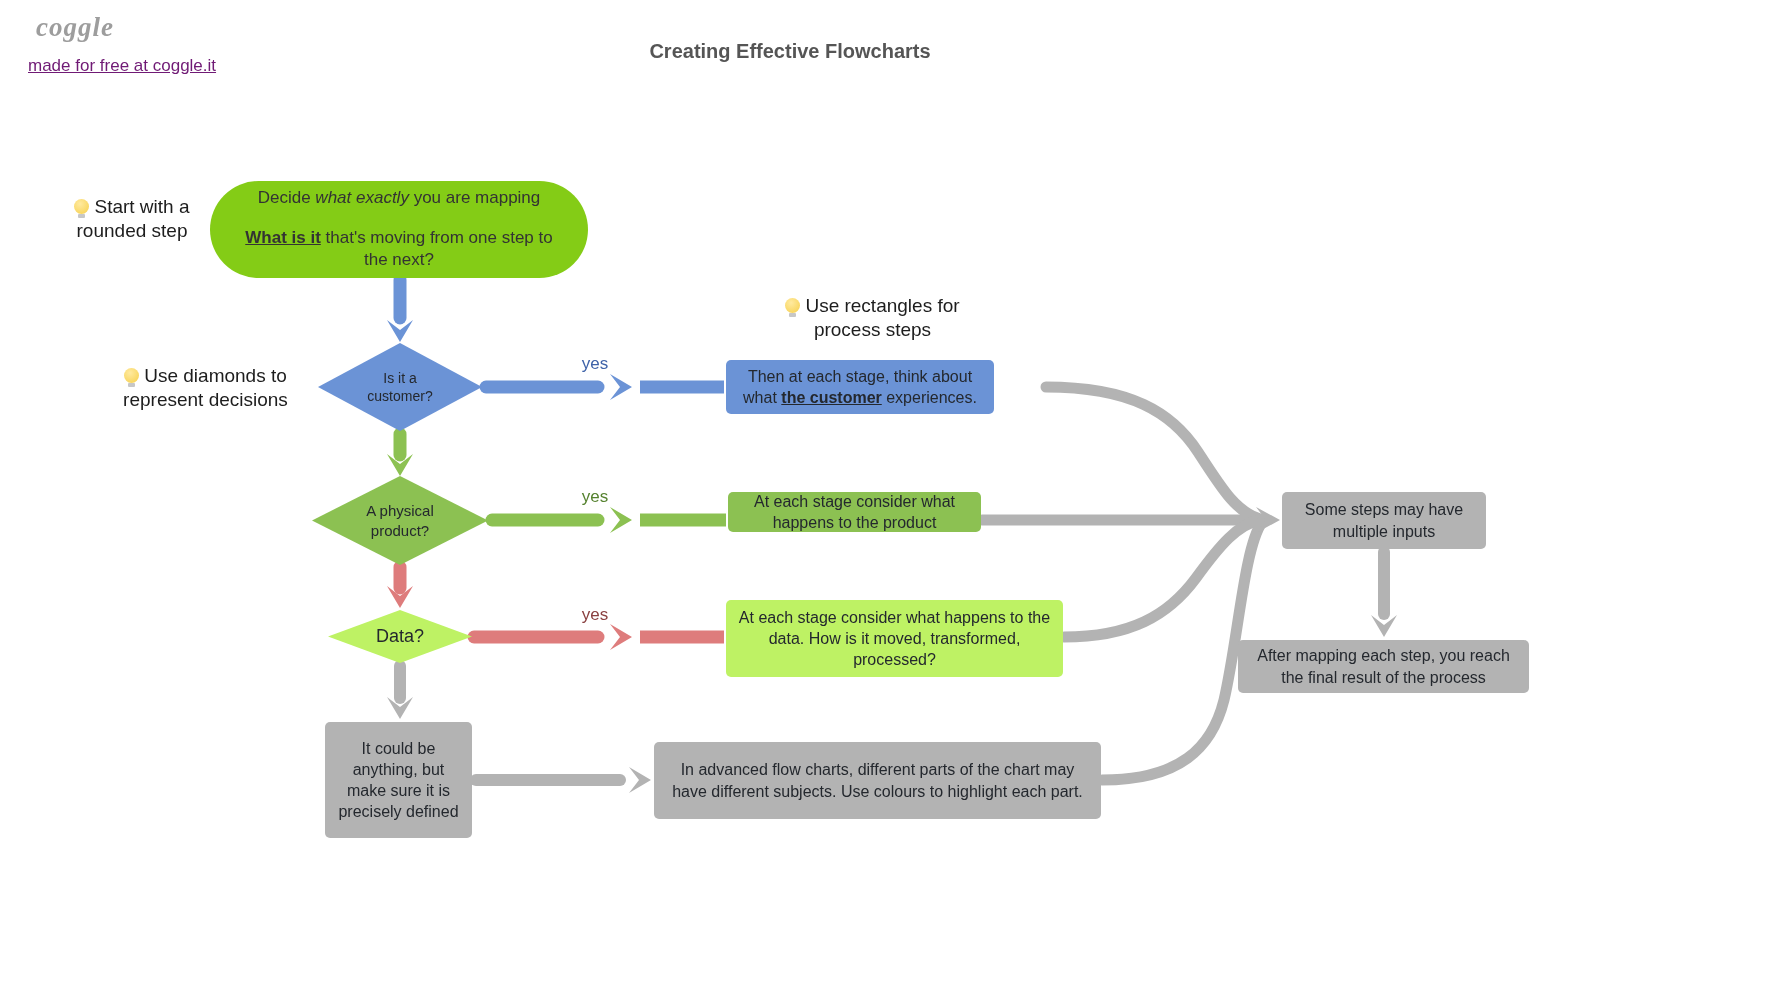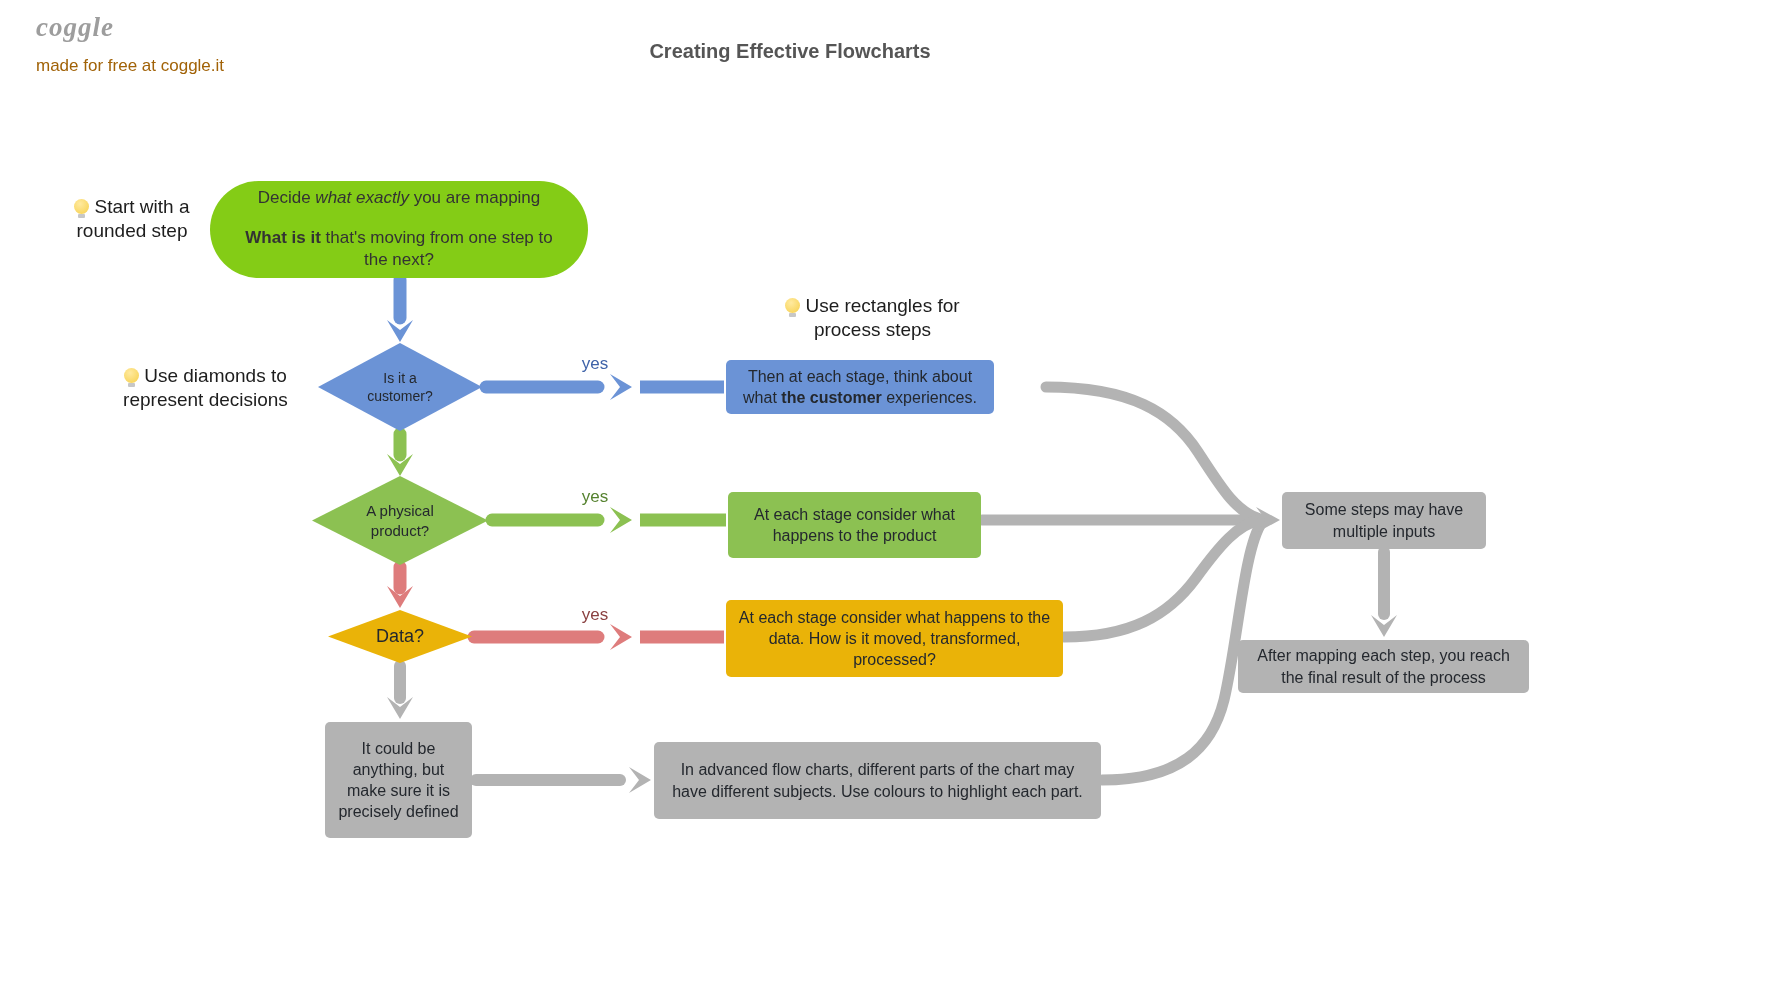--- a/index.html
+++ b/index.html
@@ -13,36 +13,36 @@
   .gray-fill{background:#b3b3b3;color:#3a3a3a;}
   .oval{border-radius:50px;background:#84cc16;color:#333;font-size:17px;padding:10px 26px;
         flex-direction:column;}
   .oval p{margin:0;}
   .oval p.first{margin-bottom:17px;}
   .rect{border-radius:5px;font-size:16px;padding:6px 10px;color:#24282e;}
   .diamond{clip-path:polygon(50% 0%, 100% 50%, 50% 100%, 0% 50%);color:#24282e;}
   .diamond .inner{width:75%;text-align:center;}
   .blue-fill{background:#6b93d6;}
   .green-fill{background:#8cc152;}
-  .red-fill{background:#eab308;align-items:center;}
+  .red-fill{background:#bef264;align-items:center;}
   .tip{position:absolute;z-index:2;font-size:19px;color:#1d1d1d;text-align:center;line-height:1.25;}
   .yes-label{position:absolute;z-index:2;font-size:17px;width:44px;text-align:center;}
   .yes-blue{color:#3e62a8;}
   .yes-green{color:#55822f;}
   .yes-red{color:#8a4040;}
   .bulb{display:inline-block;width:15px;height:15px;border-radius:50%;
         background:radial-gradient(circle at 40% 32%, #ffeaa0, #f6cf4a);
         position:relative;vertical-align:-1px;margin-right:5px;}
   .bulb::after{content:"";position:absolute;left:4px;bottom:-4px;width:7px;height:4px;
         background:#c7c7c7;border-radius:1px;}
   .em-it{font-style:italic;}
-  .bold-it{font-weight:bold;}
+  .bold-it{font-weight:bold;text-decoration:underline;}
   #logo{position:absolute;left:36px;top:12px;z-index:2;font-family:"Liberation Serif", serif;
         font-style:italic;font-weight:bold;font-size:27px;color:#9d9d9d;letter-spacing:1px;}
-  #tagline{position:absolute;left:36px;top:56px;z-index:2;font-size:17px;color:#a16207;}
+  #tagline{position:absolute;left:28px;top:56px;z-index:2;font-size:17px;color:#701a75;text-decoration:underline;}
   #title{position:absolute;left:0;top:40px;width:1580px;text-align:center;z-index:2;
         font-size:20px;font-weight:bold;color:#555555;}
 </style>
 </head>
 <body>
 
 <div id="canvas">
 
   <svg id="connectors" width="1790" height="1004" viewBox="0 0 1790 1004">
 
@@ -147,21 +147,21 @@
   <div class="node rect blue-fill" style="left:726px;top:360px;width:268px;height:54px;">
     <div>
       <span>Then at each stage, think about what </span><span class="bold-it">the customer</span><span> experiences.</span>
     </div>
   </div>
 
   <div class="node diamond green-fill" style="left:312px;top:476px;width:176px;height:89px;font-size:15px;">
     <div class="inner" style="width:100px;">A physical product?</div>
   </div>
 
-  <div class="node rect green-fill" style="left:728px;top:492px;width:253px;height:66px;">
+  <div class="node rect green-fill" style="left:728px;top:492px;width:253px;height:40px;">
     <div style="width:235px;">At each stage consider what happens to the product</div>
   </div>
 
   <div class="node diamond red-fill" style="left:328px;top:610px;width:144px;height:53px;font-size:18px;">
     <div class="inner">Data?</div>
   </div>
 
   <div class="node rect red-fill" style="left:726px;top:600px;width:337px;height:77px;">
     <div style="width:320px;">At each stage consider what happens to the data. How is it moved, transformed, processed?</div>
   </div>

